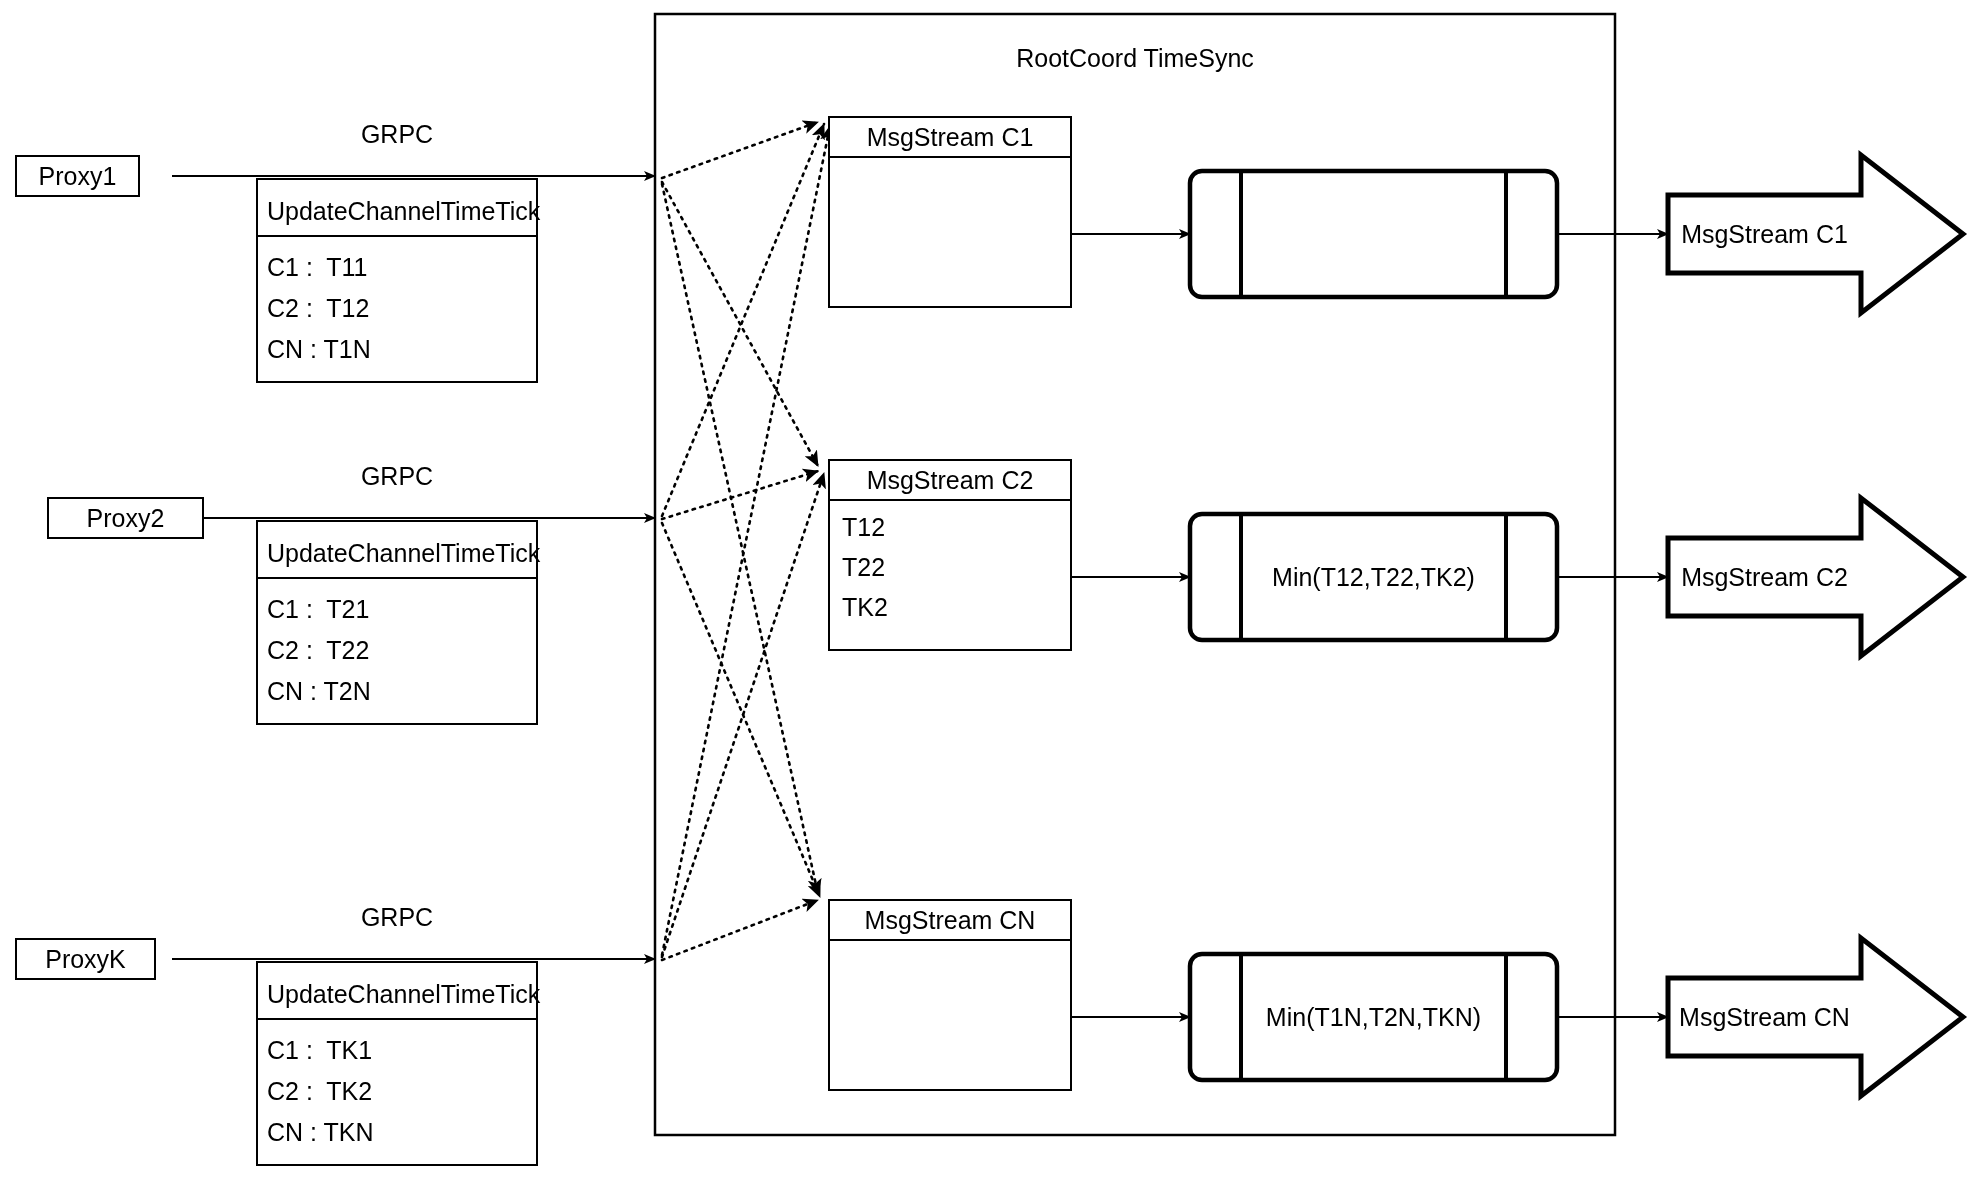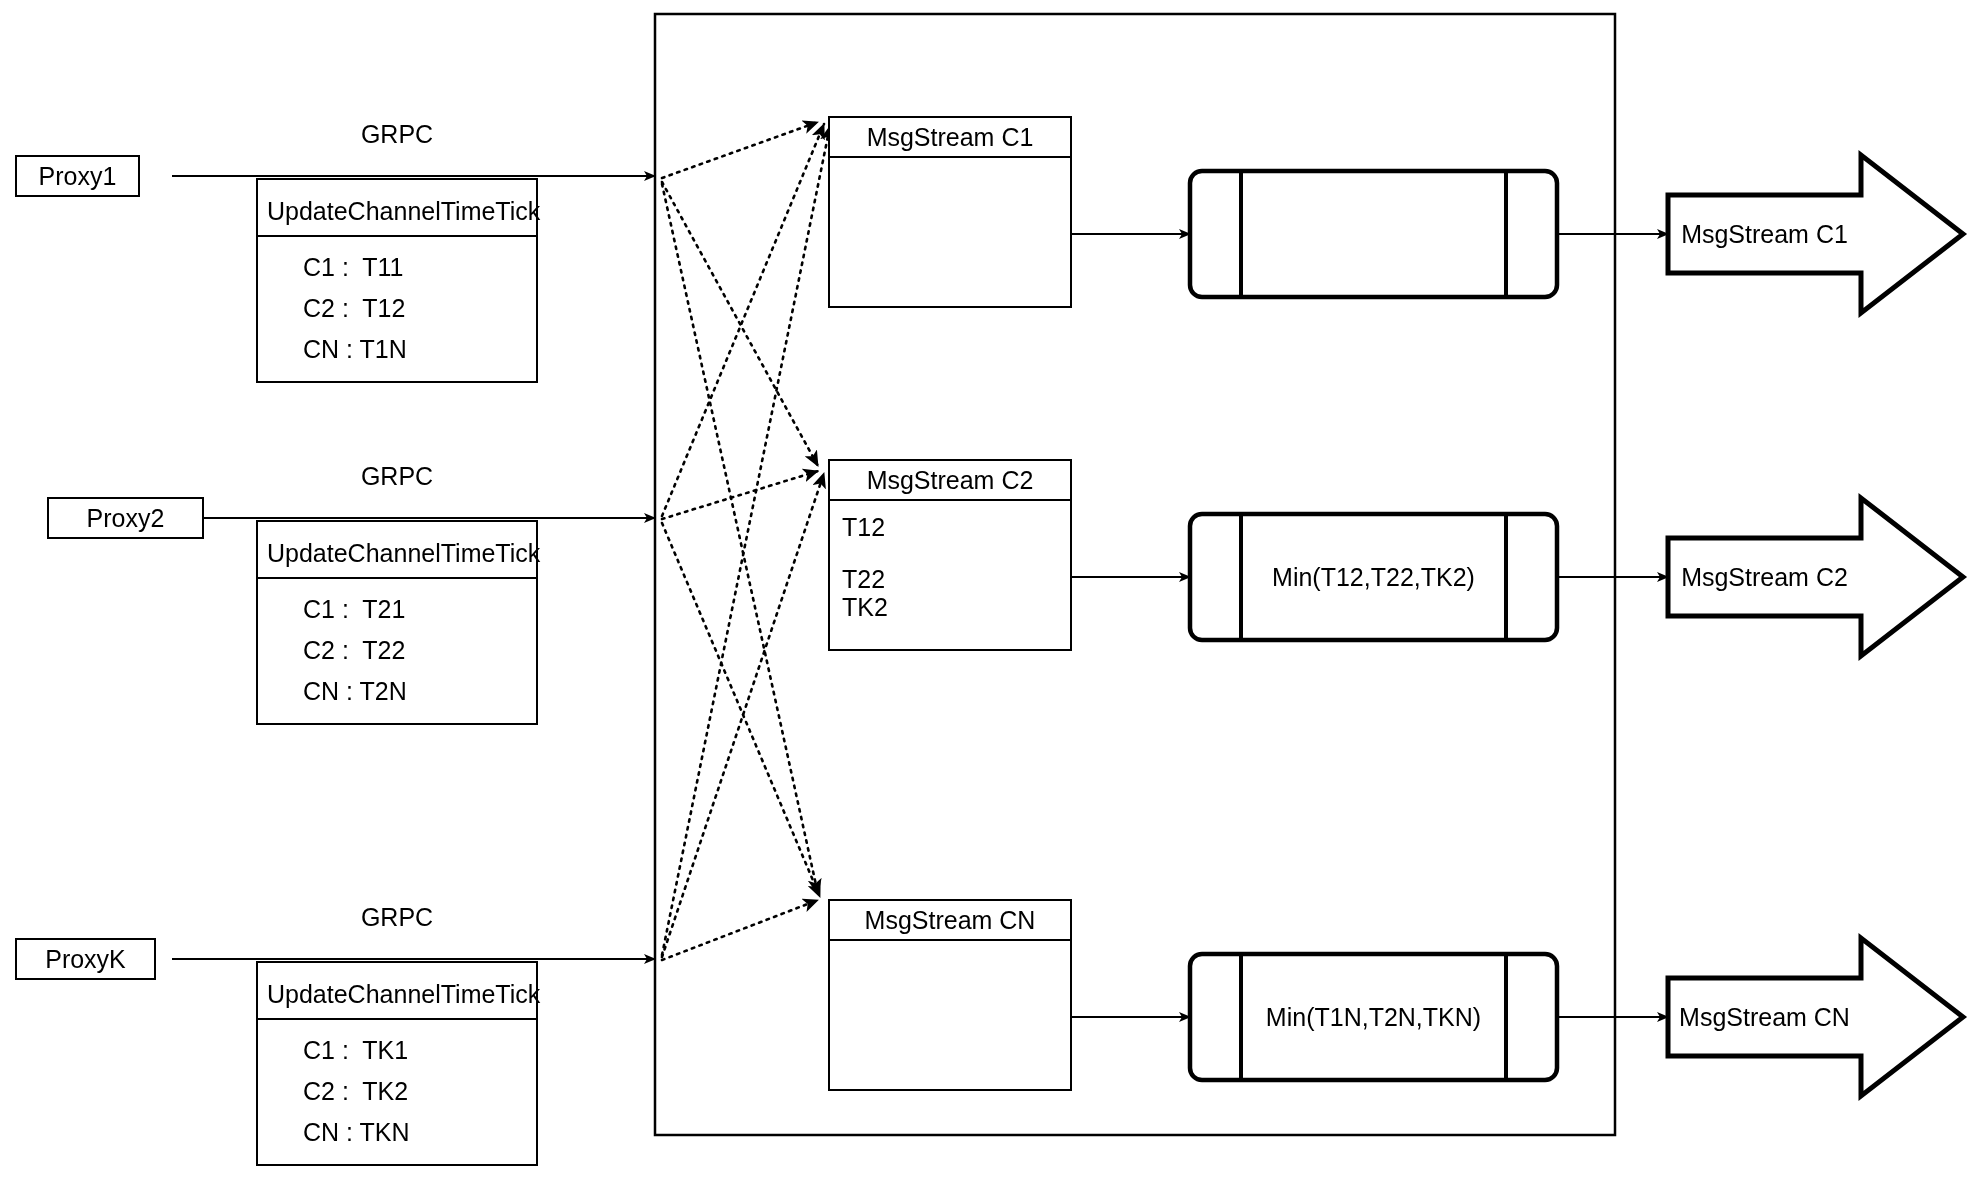--- a/index.html
+++ b/index.html
@@ -6,21 +6,21 @@
   body{width:1969px;height:1183px;font-family:"Liberation Sans",sans-serif;color:#000;}
   #stage{position:relative;width:1969px;height:1183px;overflow:hidden;background:#fff;}
 
   .svg-layer{position:absolute;left:0;top:0;width:1969px;height:1183px;pointer-events:none;}
 
   .box{position:absolute;box-sizing:border-box;background:#fff;border:2px solid #000;}
   .plainbox{display:flex;align-items:center;justify-content:center;font-size:25px;}
 
   .tickbox{position:absolute;box-sizing:border-box;background:#fff;border:2px solid #000;}
   .tick-head{box-sizing:border-box;border-bottom:2px solid #000;height:49px;display:flex;align-items:center;padding-left:9px;font-size:25px;margin-top:8px;}
-  .tick-body{position:relative;height:calc(100% - 49px);margin-left:36px;}
+  .tick-body{position:relative;height:calc(100% - 49px);}
   .tick-row{position:absolute;left:9px;font-size:25px;white-space:pre;}
 
   .msbox{position:absolute;box-sizing:border-box;background:#fff;border:2px solid #000;}
   .ms-head{box-sizing:border-box;border-bottom:2px solid #000;height:40px;display:flex;align-items:center;justify-content:center;font-size:25px;}
   .ms-body{position:relative;height:calc(100% - 40px);}
   .ms-row{position:absolute;left:12px;font-size:25px;}
 
   .grpc{position:absolute;font-size:25px;text-align:center;}
 
   .minwrap{position:absolute;}
@@ -88,20 +88,21 @@
       <path d="M1241,954 L1241,1080 M1506,954 L1506,1080" stroke-width="4"></path>
     </g>
 
     <g fill="#fff" stroke="#000" stroke-width="5" stroke-linejoin="miter">
       <path d="M1668,195 L1861,195 L1861,155 L1963,234 L1861,313 L1861,273 L1668,273 Z"></path>
       <path d="M1668,538 L1861,538 L1861,498 L1963,577 L1861,656 L1861,616 L1668,616 Z"></path>
       <path d="M1668,978 L1861,978 L1861,938 L1963,1017 L1861,1096 L1861,1056 L1668,1056 Z"></path>
     </g>
   </svg>
 
+  <div class="title" style="left:655px;top:44px;width:960px;text-align:center;">RootCoord TimeSync</div>
 
   <div class="grpc" style="left:256px;top:120px;width:282px;">GRPC</div>
 
   <div class="box plainbox" style="left:15px;top:155px;width:125px;height:42px;">
     <span>Proxy1</span>
   </div>
 
   <div class="tickbox" style="left:256px;top:178px;width:282px;height:205px;">
     <div class="tick-head">UpdateChannelTimeTick</div>
     <div class="tick-body">
@@ -132,21 +133,21 @@
       <div class="tick-row" style="top:16px;">C1 :  T21</div>
       <div class="tick-row" style="top:57px;">C2 :  T22</div>
       <div class="tick-row" style="top:98px;">CN : T2N</div>
     </div>
   </div>
 
   <div class="msbox" style="left:828px;top:459px;width:244px;height:192px;">
     <div class="ms-head">MsgStream C2</div>
     <div class="ms-body">
       <div class="ms-row" style="top:12px;">T12</div>
-      <div class="ms-row" style="top:64px;text-align:center;">T22</div>
+      <div class="ms-row" style="top:52px;text-align:center;">T22</div>
       <div class="ms-row" style="top:92px;">TK2</div>
     </div>
   </div>
 
   <div class="minwrap" style="left:1241px;top:514px;width:265px;height:126px;">
     <div class="minlabel">Min(T12,T22,TK2)</div>
   </div>
 
   <div class="arrowlabel" style="left:1668px;top:538px;width:193px;height:78px;justify-content:center;">
     <span>MsgStream C2</span>

